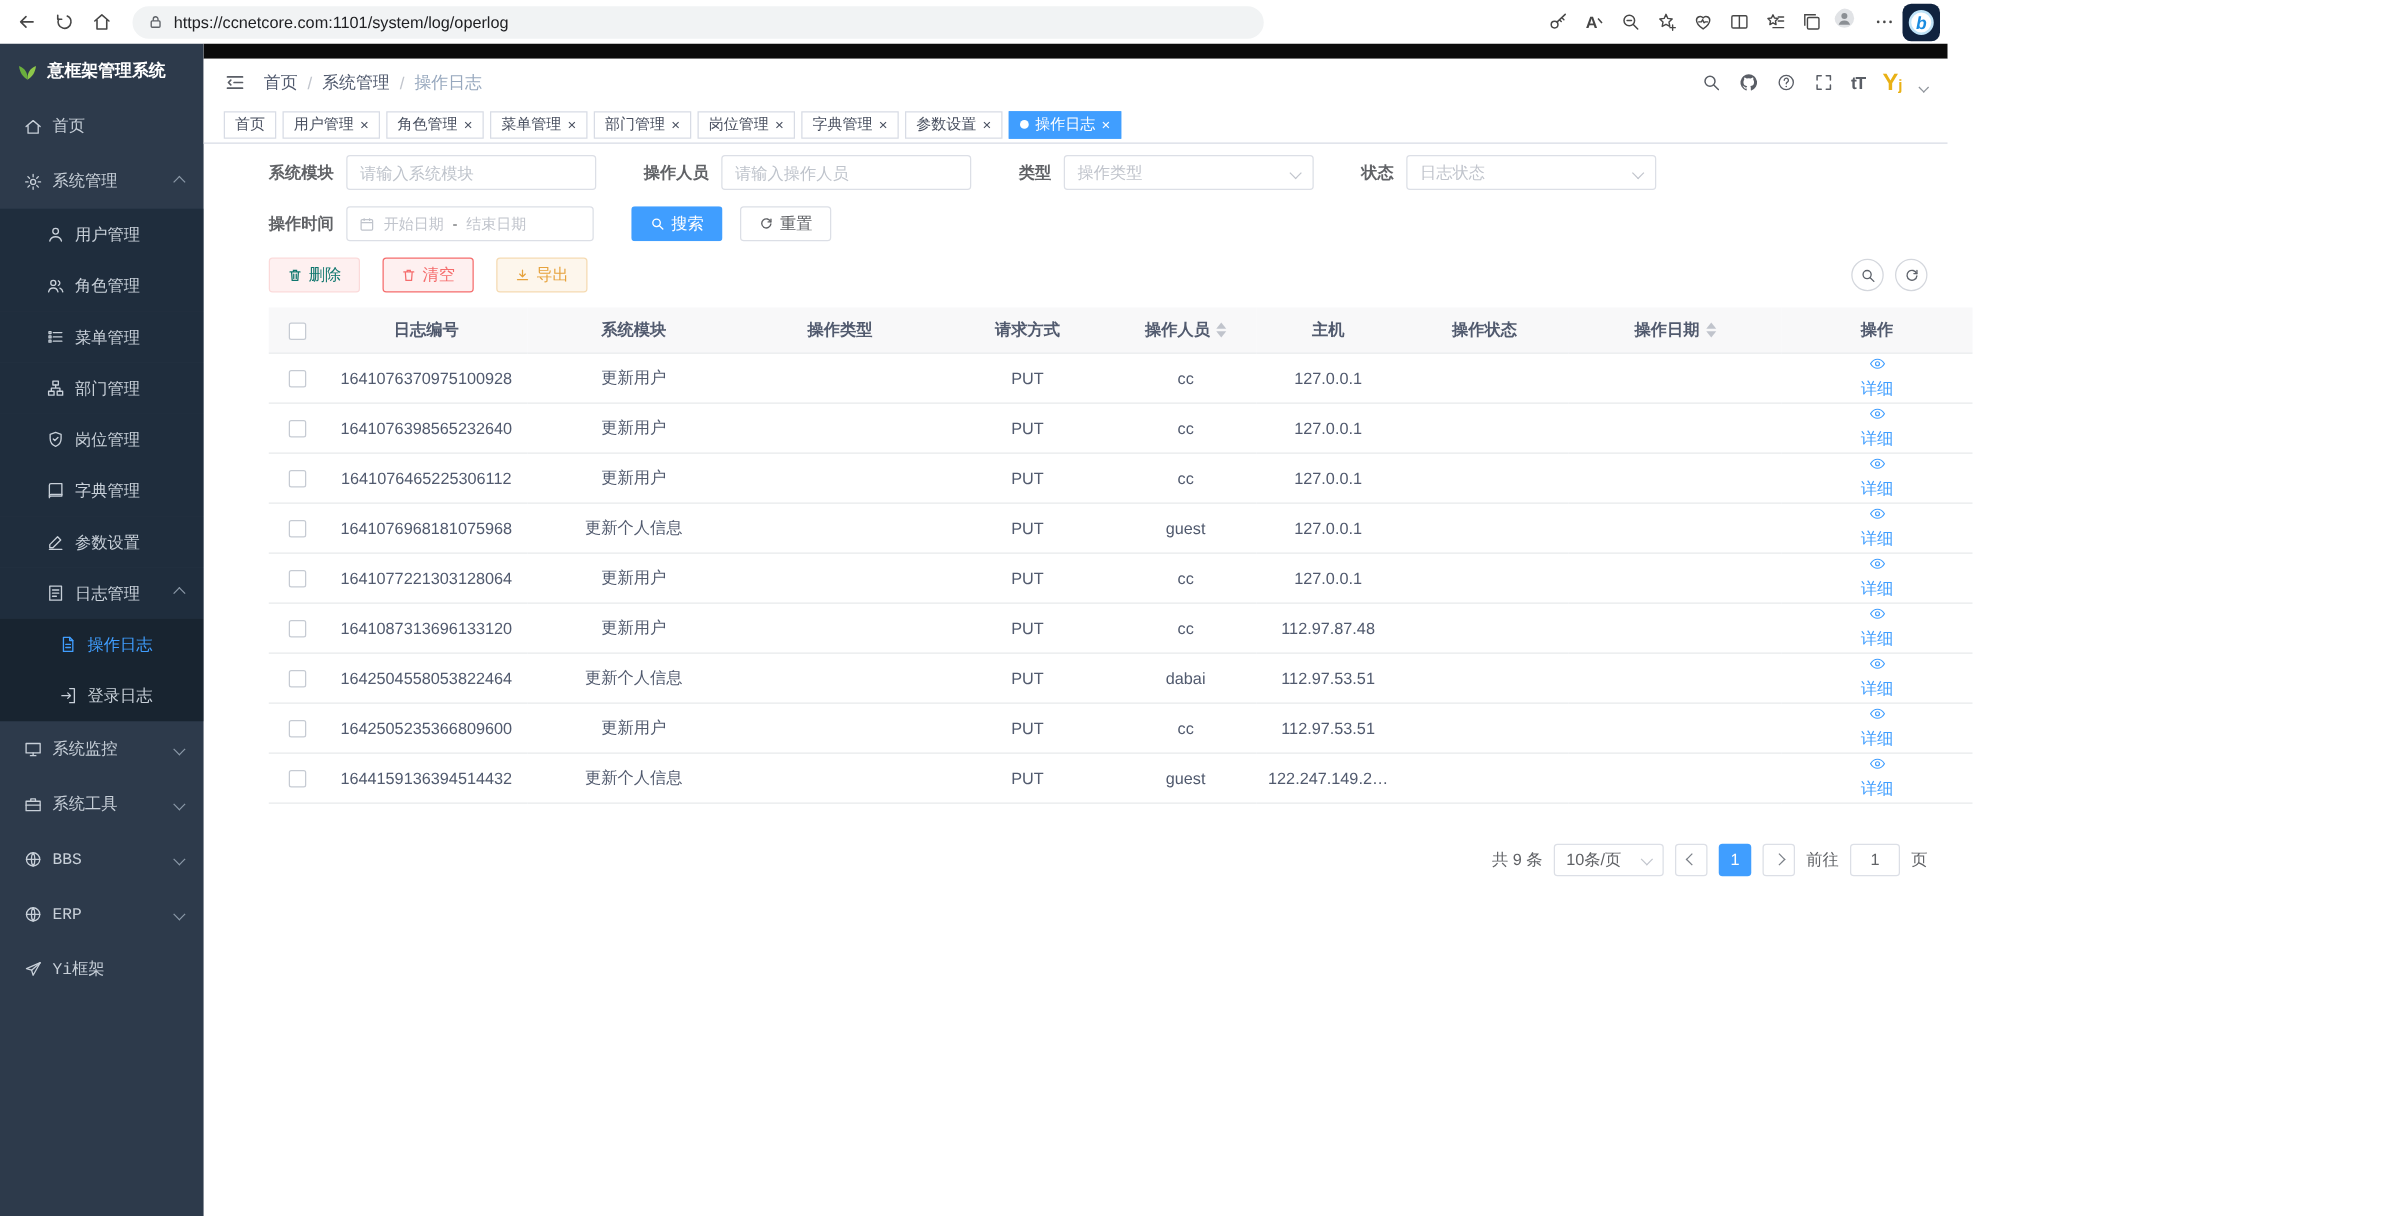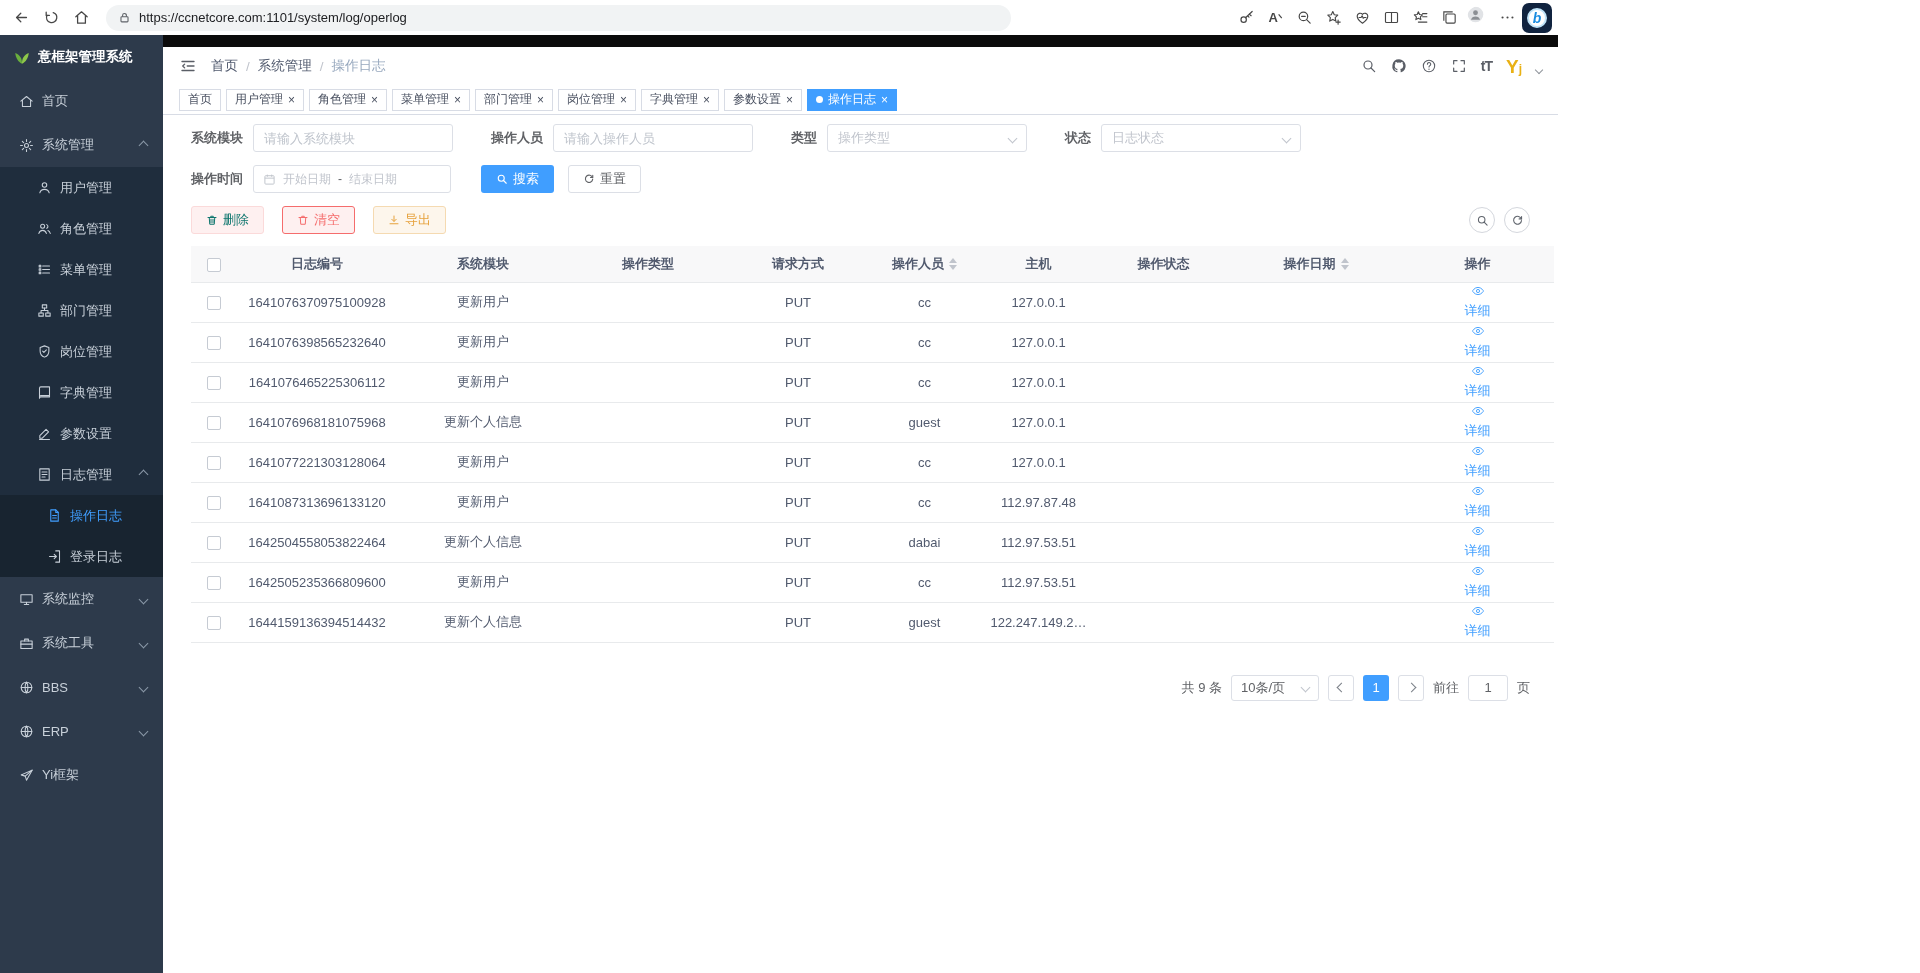--- a/index.html
+++ b/index.html
@@ -18,21 +18,21 @@
   .b-right .b-btn { width:29px; }
   .avatar-wrap { width:24px; height:24px; border-radius:50%; overflow:hidden; }
   .copilot { width:30px; height:30px; border-radius:7px; background:#10233f; display:flex; align-items:center; justify-content:center; }
   .copilot .bb { width:20px; height:20px; border-radius:50%; background:#fff; color:#1a8ce0; font-weight:bold; font-size:14px; font-style:italic; display:flex; align-items:center; justify-content:center; border:2px solid #bfe3f8; }
   .aa { font-size:13px; font-weight:bold; color:#474747; }
 
   
   .app { display:flex; height:938px; }
 
   
-  .sidebar { width:163px; flex:none; background:#2d3a4b; color:#c8d0d9; overflow:hidden; }
+  .sidebar { width:163px; flex:none; background:#2d3a4b; color:#c8d0d9; overflow:hidden;font-family:Liberation Mono, monospace; }
   .logo-row { height:44px; display:flex; align-items:center; gap:7px; padding-left:13px; color:#fff; font-size:13.5px; font-weight:bold; }
   .logo-row svg { width:18px; height:18px; }
   .nav-item { height:44px; display:flex; align-items:center; gap:8px; padding-left:19px; font-size:13px; cursor:pointer; }
   .nav-item.lvl2 { height:41px; background:#1f2d3d; padding-left:37px; }
   .nav-item.lvl3 { height:41px; background:#182430; padding-left:47px; }
   .nav-item.active { color:#409eff; }
   .nav-icon { display:inline-flex; }
   .nav-icon svg { width:15px; height:15px; }
   .chev { width:7px; height:7px; border-right:1.4px solid currentColor; border-bottom:1.4px solid currentColor; display:inline-block; }
   .chev-down { transform:rotate(45deg); }
@@ -60,21 +60,21 @@
   .avatar-caret { width:6px; height:6px; border-right:1.2px solid #8f949b; border-bottom:1.2px solid #8f949b; transform:rotate(45deg); margin-top:8px; }
 
   
   .tabsbar { height:30px; display:flex; align-items:center; gap:5px; padding:0 16px; border-bottom:1px solid #d8dce5; background:#fff; }
   .tab { height:22px; display:inline-flex; align-items:center; gap:5px; padding:0 8px; border:1px solid #d8dce5; background:#fff; color:#495060; font-size:12px; cursor:pointer; white-space:nowrap; }
   .tab.active { background:#409eff; border-color:#409eff; color:#fff; }
   .tab-dot { width:7px; height:7px; border-radius:50%; background:#fff; }
   .tab-close { font-size:12px; line-height:1; }
 
   
-  .content { padding:9px 28px 0; }
+  .content { padding:9px 16px 0;margin-left:36px; }
   .f-row { display:flex; align-items:center; margin-bottom:13px; }
   .f-label { font-size:13px; font-weight:600; color:#606266; margin-right:10px; white-space:nowrap; }
   .f-input { width:200px; height:28px; border:1px solid #dcdfe6; border-radius:3px; padding:0 10px; font-size:13px; color:#14532d; outline:none; font-family:inherit; }
   .f-input::placeholder { color:#bfc4cc; }
   .f-select { width:200px; height:28px; border:1px solid #dcdfe6; border-radius:3px; display:flex; align-items:center; justify-content:space-between; padding:0 10px; font-size:13px; color:#c0c4cc; cursor:pointer; }
   .f-select .chev { color:#c0c4cc; }
   .gap { margin-left:38px; }
   .daterange { width:198px; height:28px; border:1px solid #dcdfe6; border-radius:3px; display:flex; align-items:center; gap:7px; padding:0 9px; font-size:12px; color:#c0c4cc; }
   .daterange svg { width:13px; height:13px; color:#c0c4cc; flex:none; }
   .dr-sep { color:#606266; }

